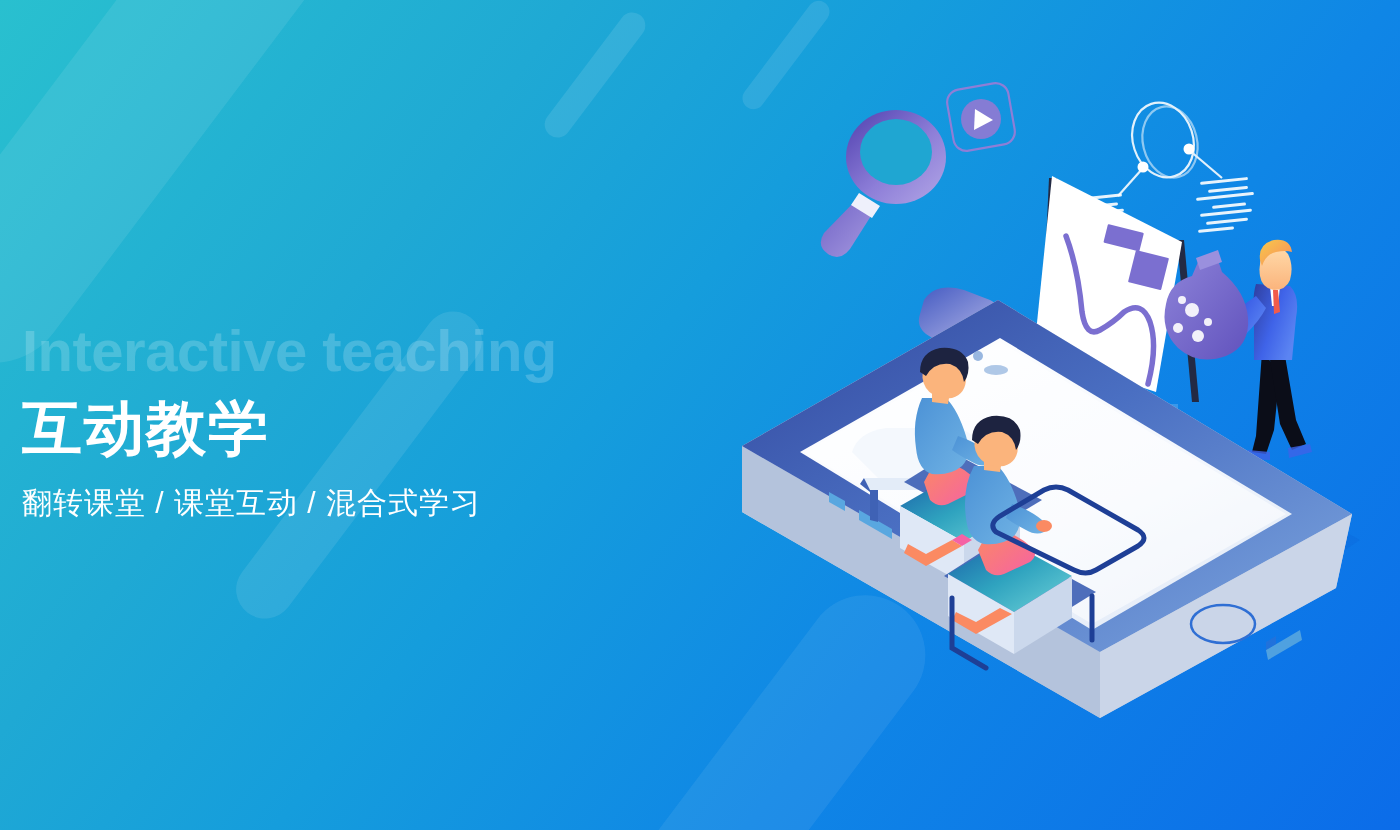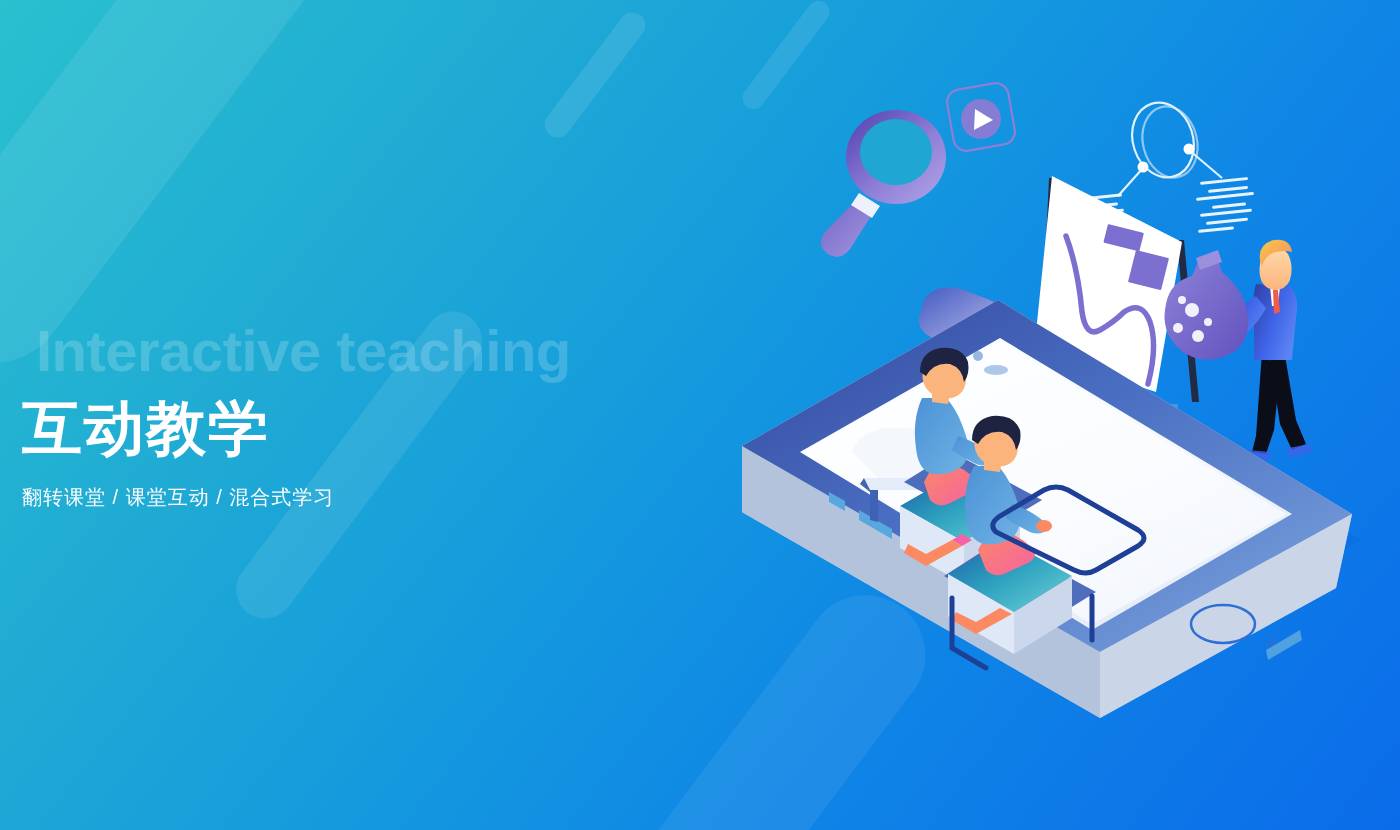--- a/index.html
+++ b/index.html
@@ -65,33 +65,33 @@
     top: 322px;
     width: 740px;
   }
   .ghost-title {
     font-size: 58px;
     font-weight: bold;
     color: rgba(255,255,255,0.19);
     line-height: 1.0;
     letter-spacing: -0.5px;
     white-space: nowrap;
-    margin: 0 0 14px 14px;
+    margin: 0 0 14px 0;
   }
   .main-title {
     font-size: 60px;
     font-weight: bold;
     color: #ffffff;
     letter-spacing: 2px;
     line-height: 1.15;
     margin: 0 0 22px 0;
     white-space: nowrap;
   }
   .subtitle {
-    font-size: 20px;
+    font-size: 30px;
     font-weight: normal;
     color: #ffffff;
     letter-spacing: 1px;
     line-height: 1.2;
     margin: 0;
     white-space: nowrap;
   }
 
   
   .illustration {

